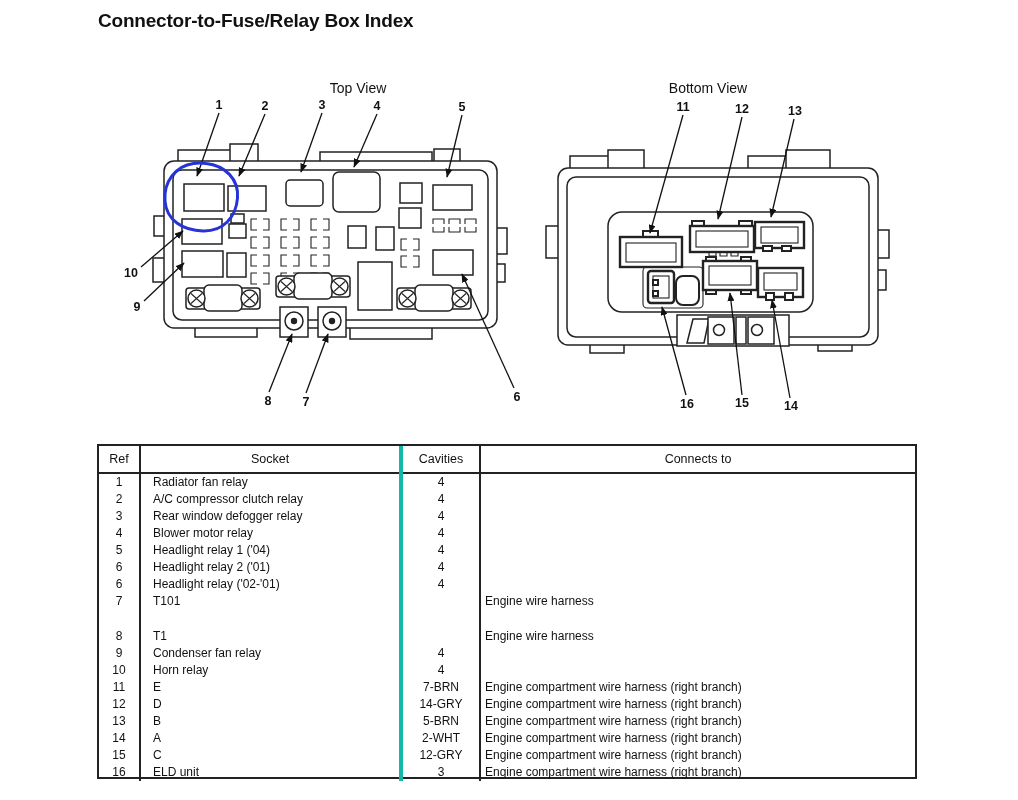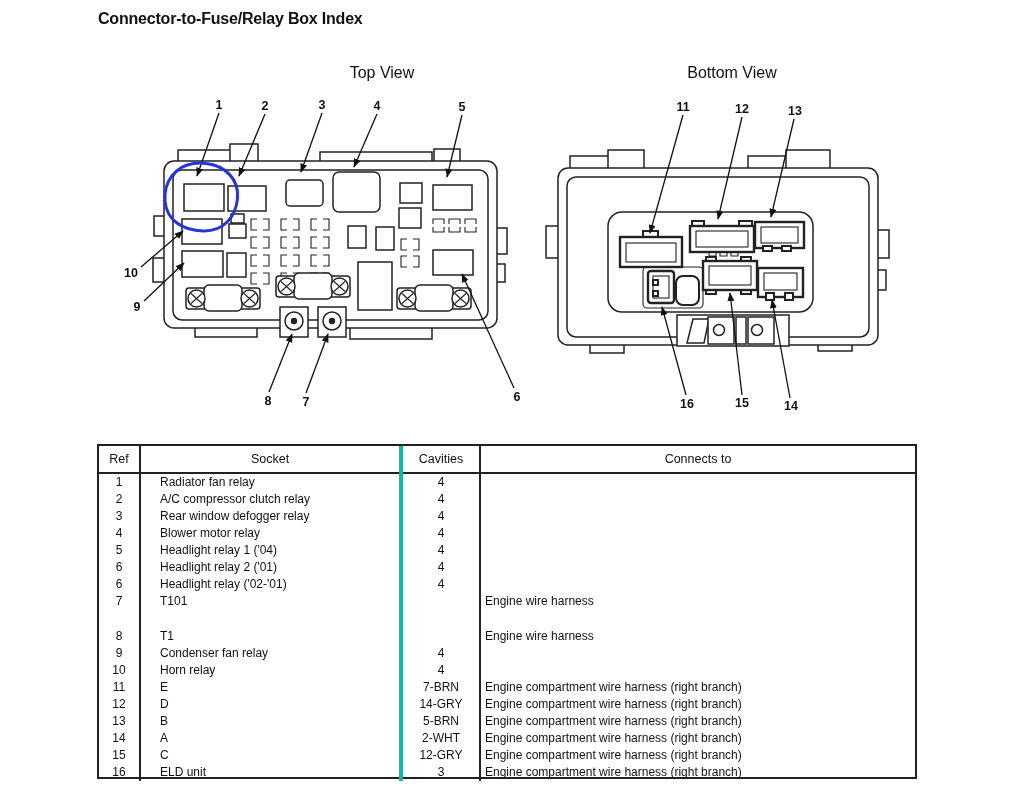--- a/index.html
+++ b/index.html
@@ -1,21 +1,21 @@
 <!DOCTYPE html>
 <html><head>
 <meta charset="utf-8">
 <style>
   html,body{margin:0;padding:0;background:#fff;}
   .page{position:relative;width:1018px;height:800px;background:#fff;overflow:hidden;
         font-family:"Liberation Sans",sans-serif;color:#111;}
-  .page-title{position:absolute;left:98px;top:10px;font-size:16px;font-weight:bold;
+  .page-title{position:absolute;left:98px;top:10px;font-size:19px;font-weight:bold;
         letter-spacing:-0.2px;margin:0;}
-  .view-label{position:absolute;top:64px;font-size:16px;white-space:nowrap;
-        transform:translateX(-50%);margin-left:24px;}
+  .view-label{position:absolute;top:80px;font-size:14px;white-space:nowrap;
+        transform:translateX(-50%);}
   .tv-label{left:358px;}
   .bv-label{left:708px;}
   svg.diagram{position:absolute;left:95px;top:80px;}
 
   
   .s  {stroke:#222;stroke-width:1.5;fill:#fff;}
   .s2 {stroke:#222;stroke-width:2.4;fill:#fff;}
   .s3 {stroke:#222;stroke-width:2;fill:#fff;}
   .n  {stroke:#222;stroke-width:1.5;fill:none;}
   .n1 {stroke:#222;stroke-width:1.1;fill:none;}
@@ -26,21 +26,21 @@
   
   .index-table{position:absolute;left:97px;top:444px;width:820px;height:335px;
         border:2px solid #222;box-sizing:border-box;background:#fff;}
   .index-table table{width:100%;height:100%;border-collapse:collapse;font-size:12px;
         table-layout:fixed;}
   .index-table th{border-bottom:2.5px solid #222;font-weight:normal;height:26px;
         font-size:12.5px;padding:0;text-align:center;}
   .index-table td{height:17px;padding:0;line-height:1.05;vertical-align:middle;}
   .index-table th.c0,.index-table td.c0{border-right:2px solid #222;text-align:center;}
   .index-table th.c1,.index-table td.c1{border-right:4px solid #14b8a6;}
-  .index-table td.c1{text-align:left;padding-left:19px;}
+  .index-table td.c1{text-align:left;padding-left:12px;}
   .index-table th.c2,.index-table td.c2{border-right:2px solid #222;}
   .index-table td.c2{text-align:center;}
   .index-table td.c3{text-align:left;padding-left:4px;}
   .index-table tr.tall td{height:33px;vertical-align:top;padding-top:2px;}
 </style>
 </head>
 <body>
 
 <div class="page">
 

